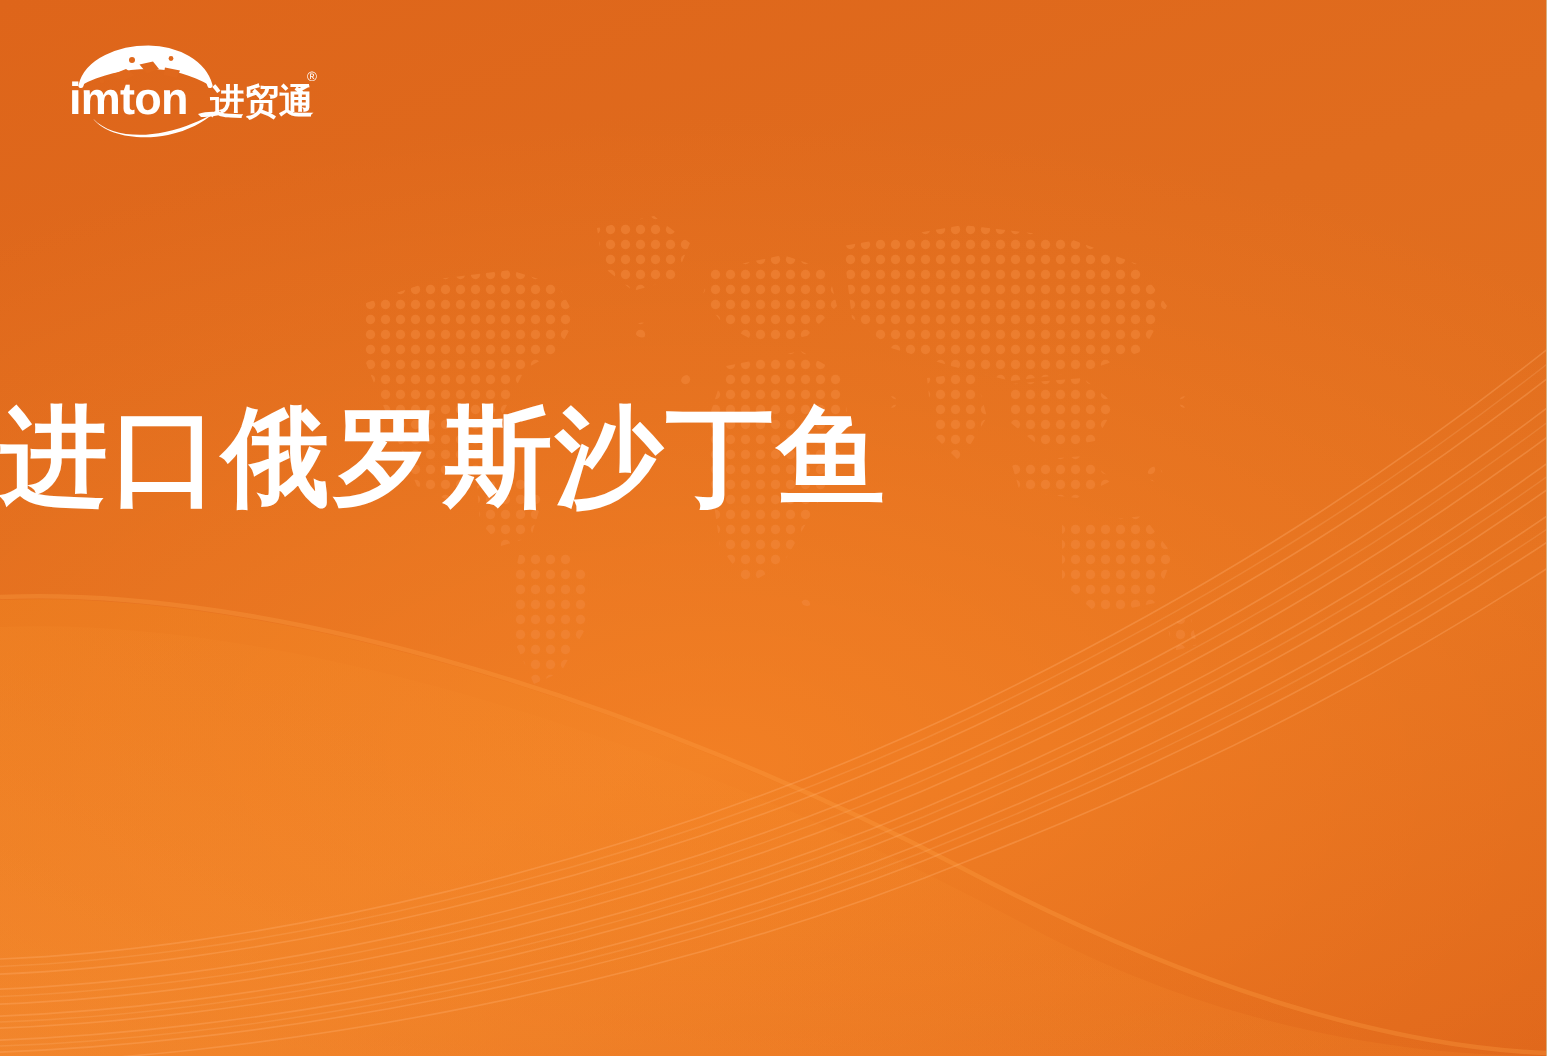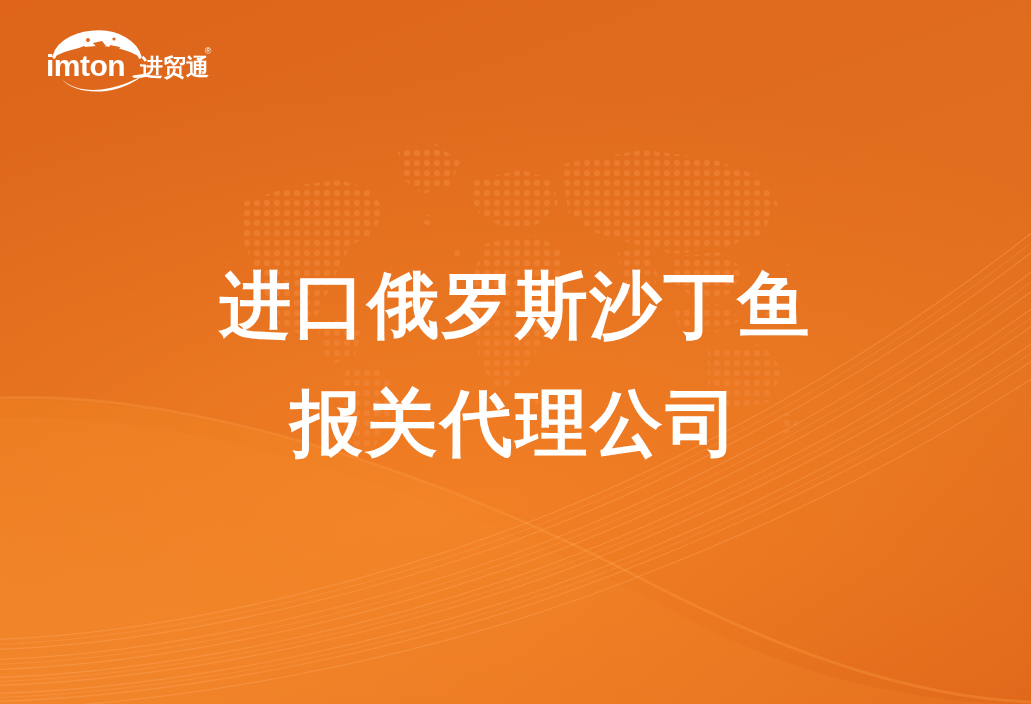--- a/index.html
+++ b/index.html
@@ -55,21 +55,21 @@
     width: 170px;
     height: 62px;
   }
 
   
   #headline {
     position: absolute;
     left: 0;
     top: 246px;
     width: 1031px;
-    text-align: center;
+    text-align: left;
     color: #ffffff;
   }
   .hl-line {
     display: block;
     font-family: "Liberation Sans", "DejaVu Sans", sans-serif;
     font-weight: 700;
     font-size: 72px;
     line-height: 118px;
     letter-spacing: 2px;
     color: #ffffff;
@@ -190,16 +190,15 @@
 
     <text x="2" y="46" font-family="Liberation Sans, DejaVu Sans, sans-serif" font-size="30" font-weight="700" letter-spacing="-0.5" fill="#FFFFFF">imton</text>
 
     <text x="96" y="45" font-family="Liberation Sans, DejaVu Sans, sans-serif" font-size="23" font-weight="700" letter-spacing="0" fill="#FFFFFF">进贸通</text>
 
     <text x="164" y="24" font-family="Liberation Sans, DejaVu Sans, sans-serif" font-size="9" fill="#FFFFFF" text-anchor="middle">®</text>
   </svg>
 
   <div id="headline">
     <span class="hl-line" id="hl-line-1">进口俄罗斯沙丁鱼</span>
-    <span class="hl-line" id="hl-line-2">报关代理公司</span>
   </div>
 
 </div>
 
 </body></html>

